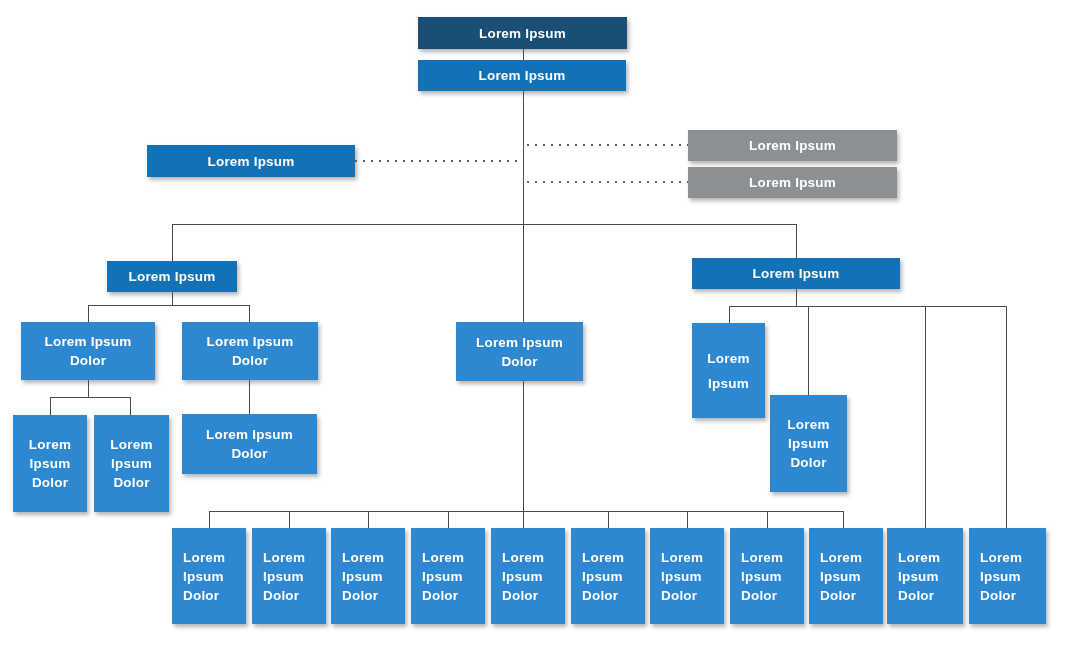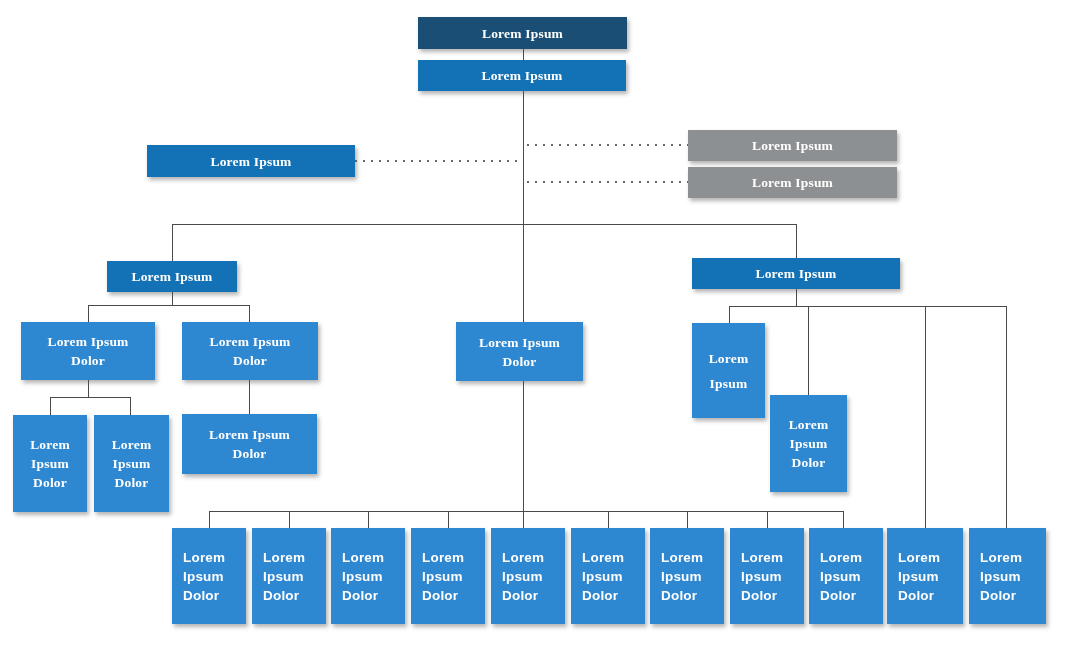--- a/index.html
+++ b/index.html
@@ -18,21 +18,21 @@
     position:absolute;
     box-sizing:border-box;
     display:flex;flex-direction:column;justify-content:center;
     color:#ffffff;
     font-weight:bold;
     font-size:13.5px;
     line-height:19px;
     letter-spacing:.2px;
     box-shadow:2px 3px 4px rgba(90,90,90,.45);
   }
-  .node.align-center{align-items:center;text-align:center;font-family:Liberation Serif, serif;}
+  .node.align-center{align-items:center;text-align:center;}
   .node.align-left{align-items:flex-start;text-align:left;padding-left:11px;}
   .fill-navy{background:var(--navy,#1a4e74);}
   .fill-blue{background:var(--blue,#1272b5);}
   .fill-bright{background:var(--bright,#2e87d1);}
   .fill-gray{background:var(--gray,#8d9093);}
   .lbl-line{display:block;}
 </style>
 </head>
 <body>
 

